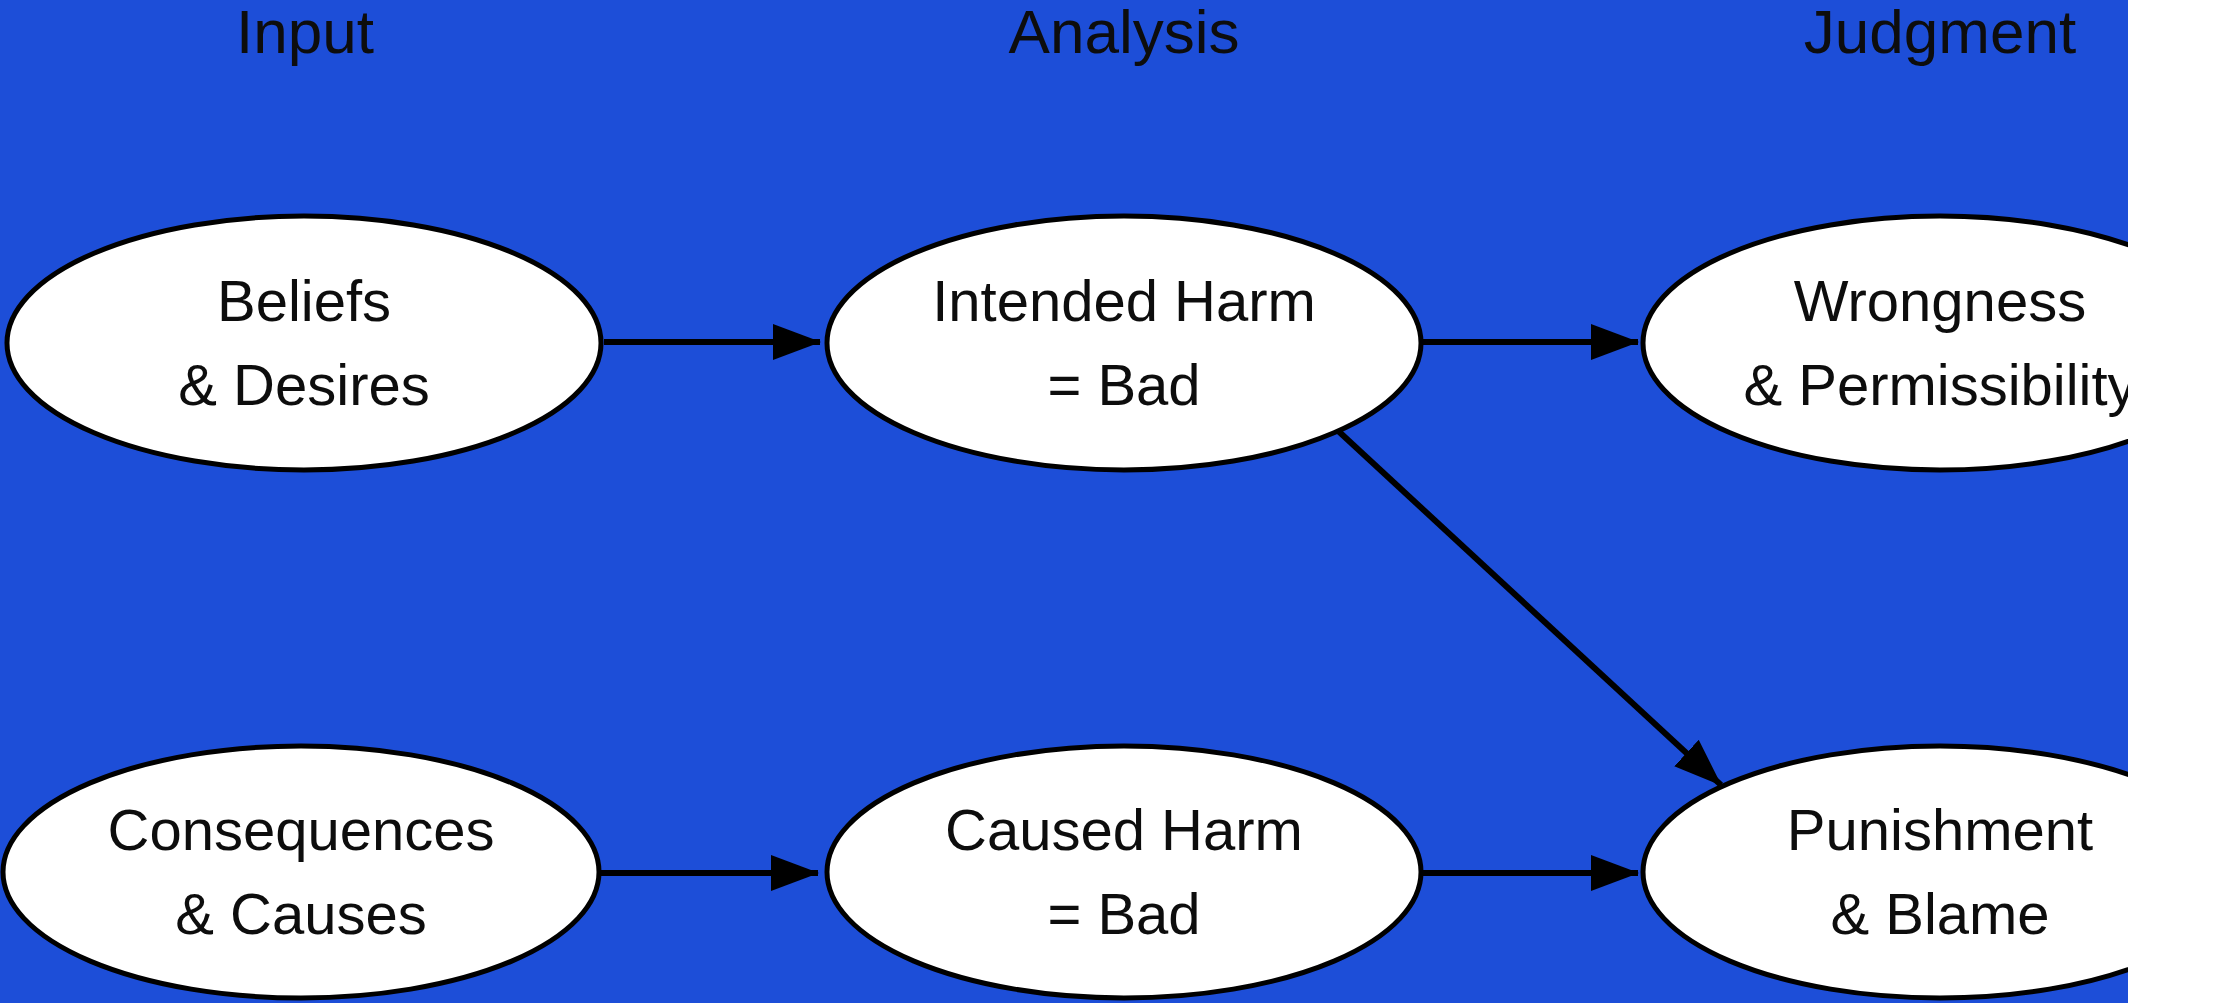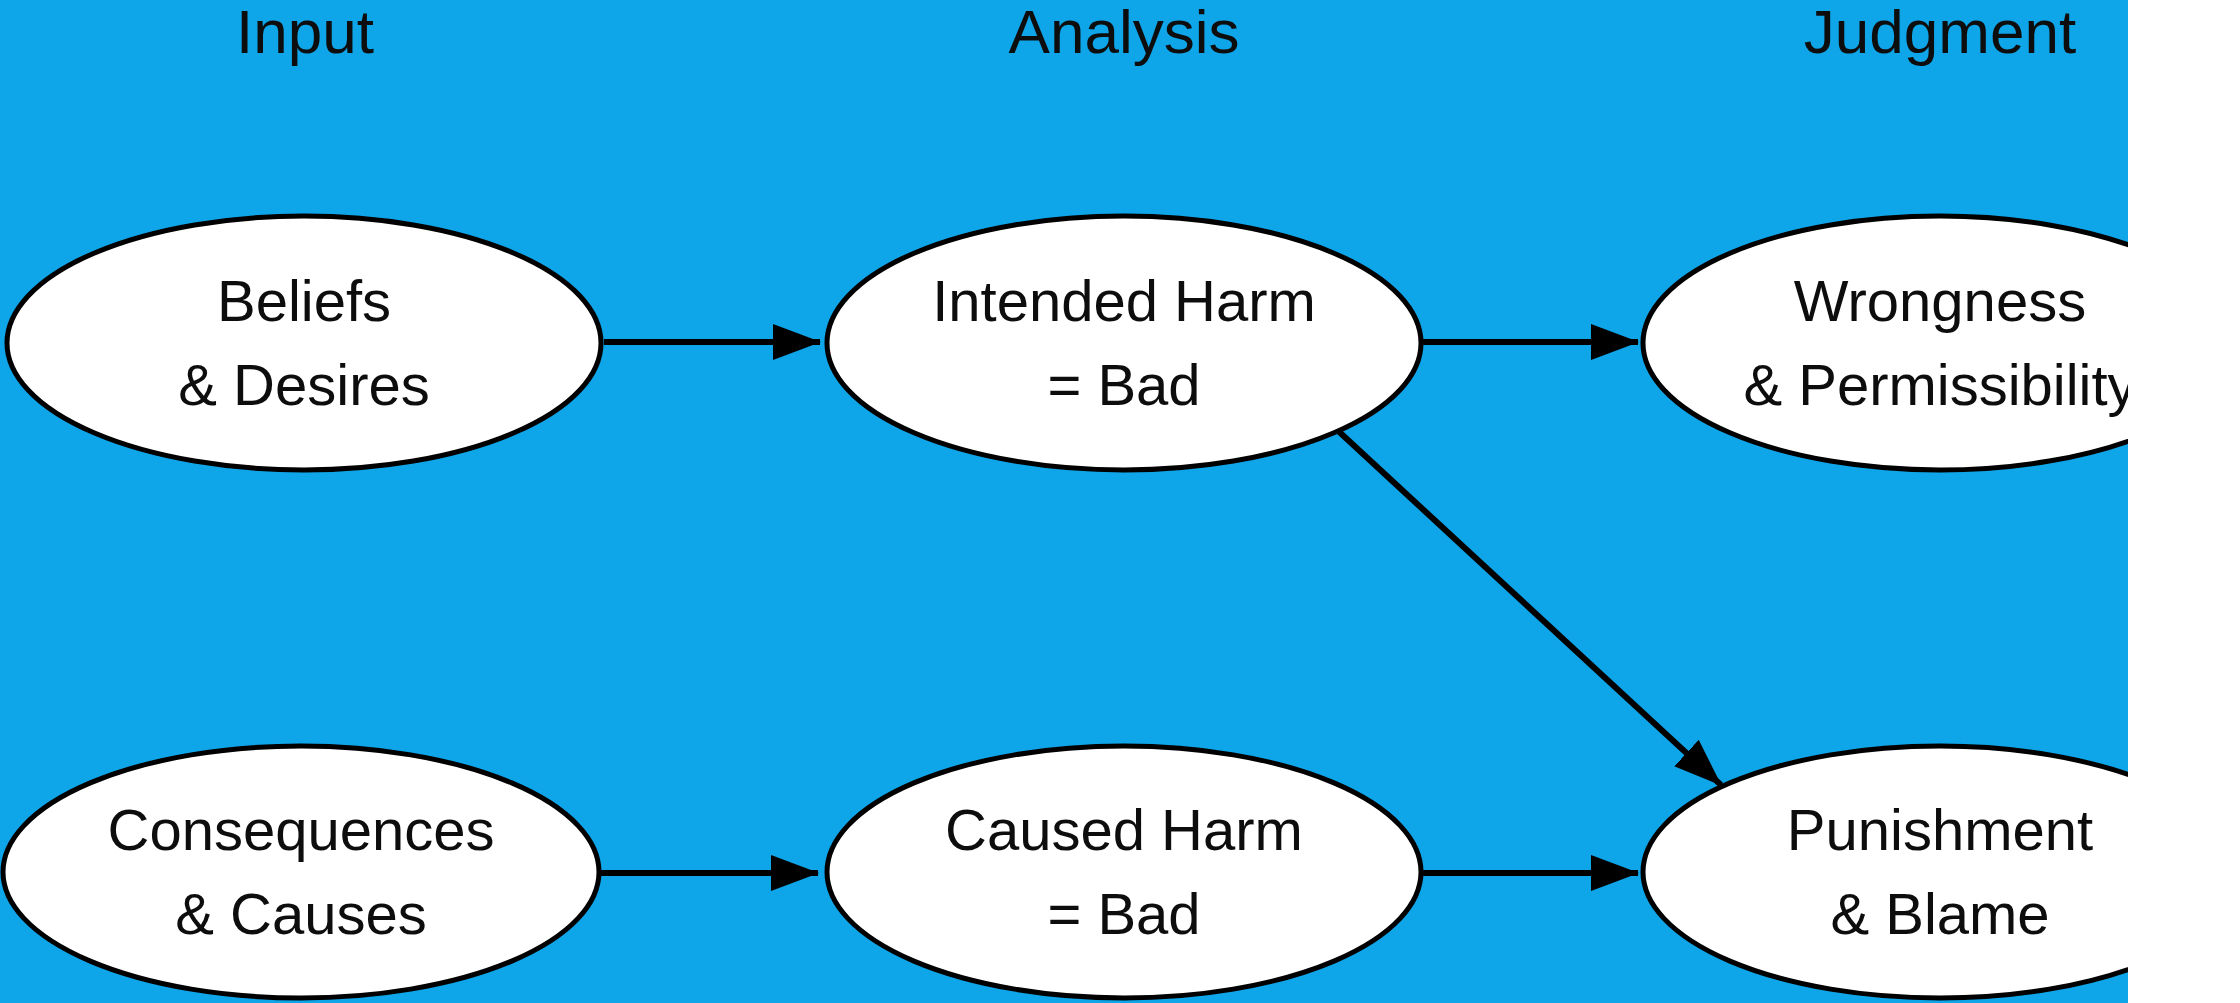--- a/index.html
+++ b/index.html
@@ -4,21 +4,21 @@
 <style>
   html, body {
     margin: 0;
     padding: 0;
     background: #ffffff;
   }
   .canvas {
     position: relative;
     width: 2128px;
     height: 1003px;
-    background: #0ea5e9;
+    background: #1d4ed8;
     overflow: hidden;
   }
   svg text {
     font-family: "Liberation Sans", sans-serif;
     fill: #0d0d0d;
   }
   .col-header {
     font-size: 62px;
     text-anchor: middle;
   }

